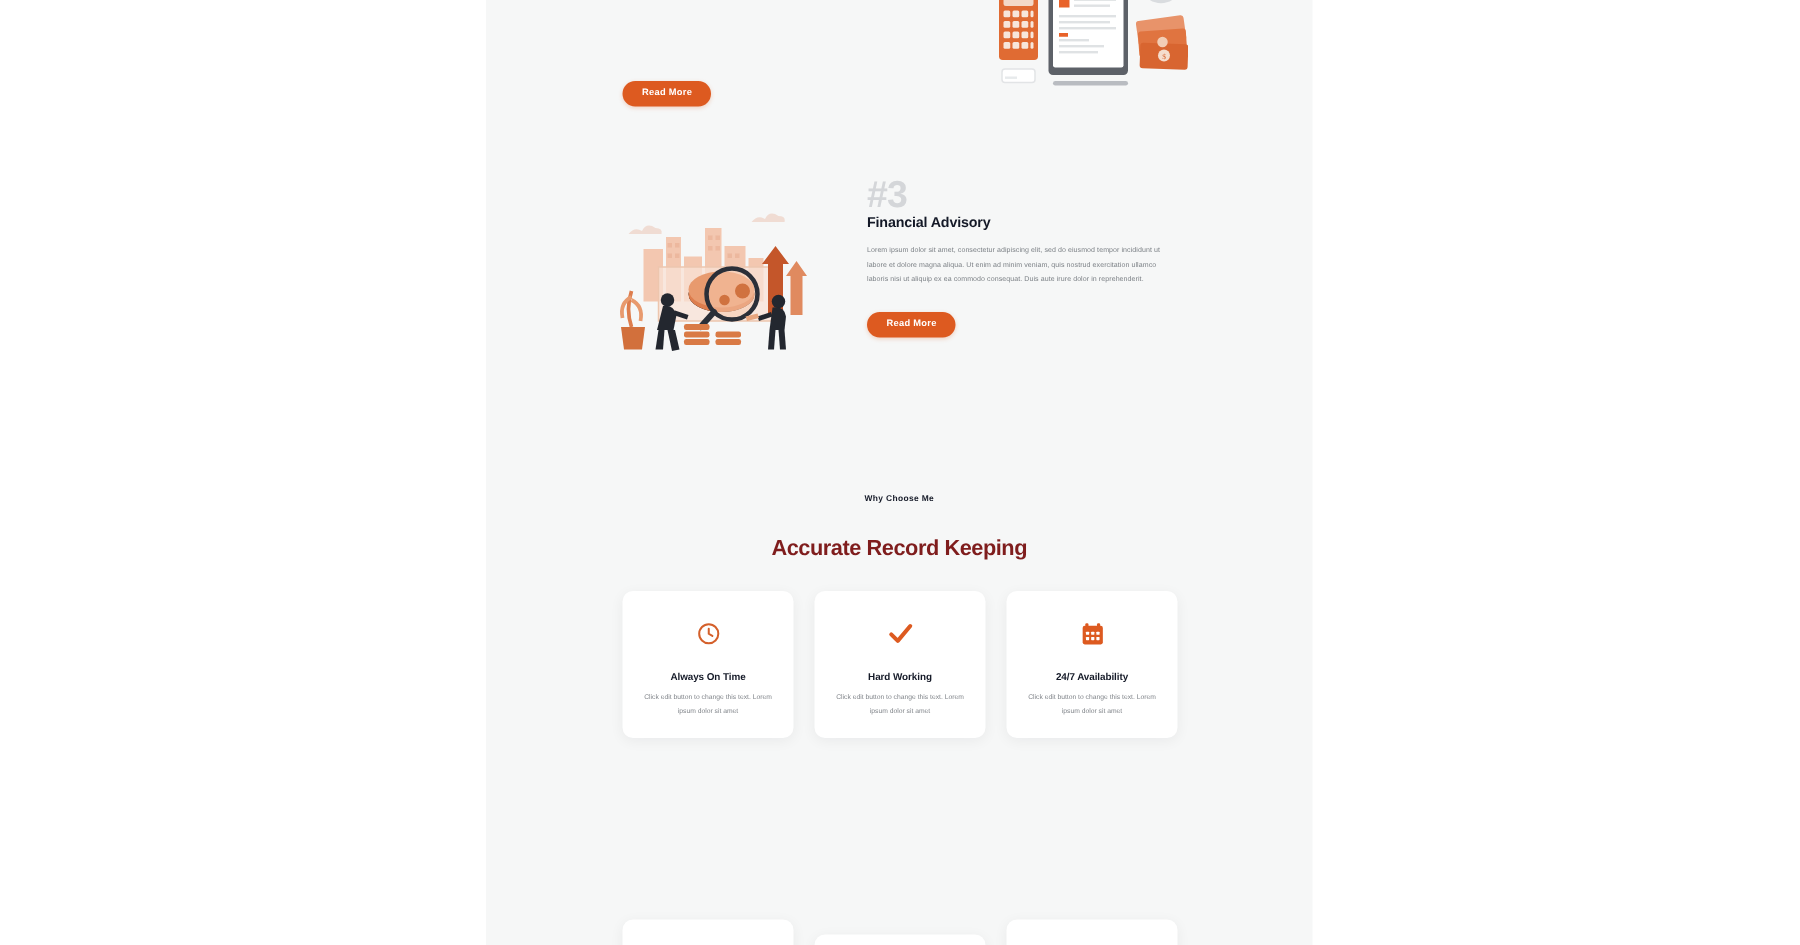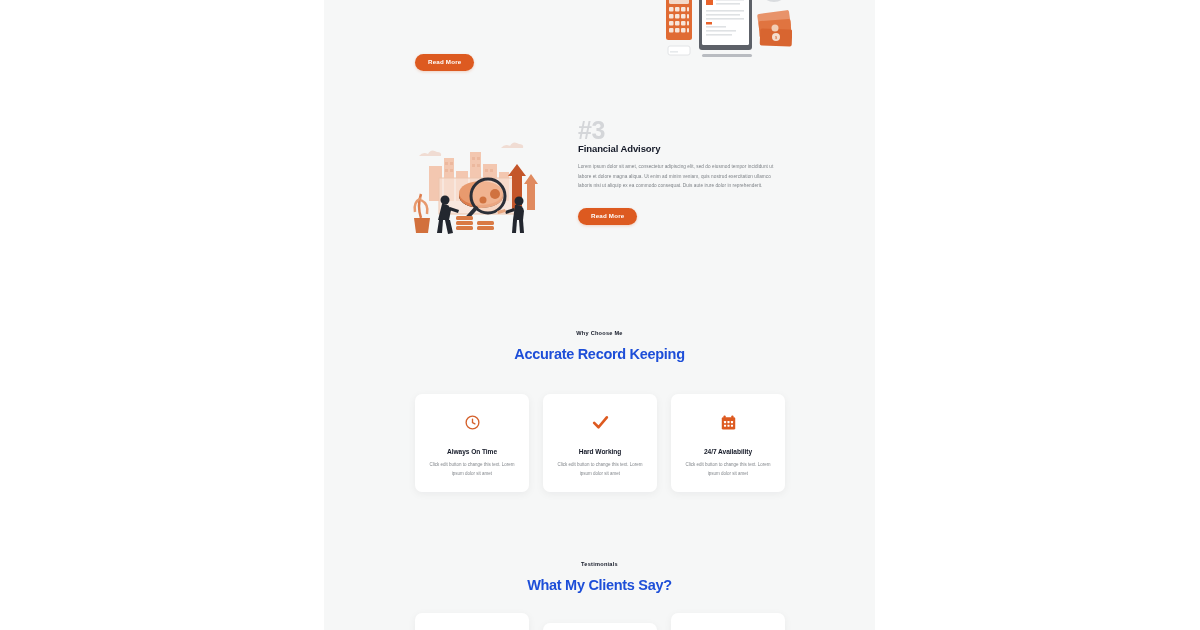--- a/index.html
+++ b/index.html
@@ -90,23 +90,23 @@
   .sec-head { position: absolute; width: 551px; text-align: center; }
   .eyebrow {
     font-size: 5.6px;
     font-weight: 700;
     color: #141927;
     letter-spacing: .25px;
   }
   .sec-title {
     font-size: 14.5px;
     font-weight: 800;
-    color: #1d4ed8;
+    color: #7f1d1d;
     letter-spacing: -.3px;
-    margin-top: 10px;
+    margin-top: 22px;
   }
 
   
   .cards {
     position: absolute;
     left: 91px; top: 394px;
     width: 370px; height: 98px;
     display: flex;
     justify-content: space-between;
   }
@@ -372,24 +372,20 @@
               <rect x="15.4" y="15" width="3" height="3" rx=".6"></rect>
             </g>
           </svg>
         </div>
         <div class="card-title">24/7 Availability</div>
         <div class="card-text">Click edit button to change this text. Lorem ipsum dolor sit amet</div>
       </div>
 
     </div>
 
-    <div class="sec-head" style="top:561px;">
-      <div class="eyebrow">Testimonials</div>
-      <h2 class="sec-title">What My Clients Say?</h2>
-    </div>
 
     <div class="tcards">
       <div class="tcard">
         <span class="quote-mark">“</span>
       </div>
       <div class="tcard offset">
         <span class="quote-mark">“</span>
       </div>
       <div class="tcard">
         <span class="quote-mark">“</span>

